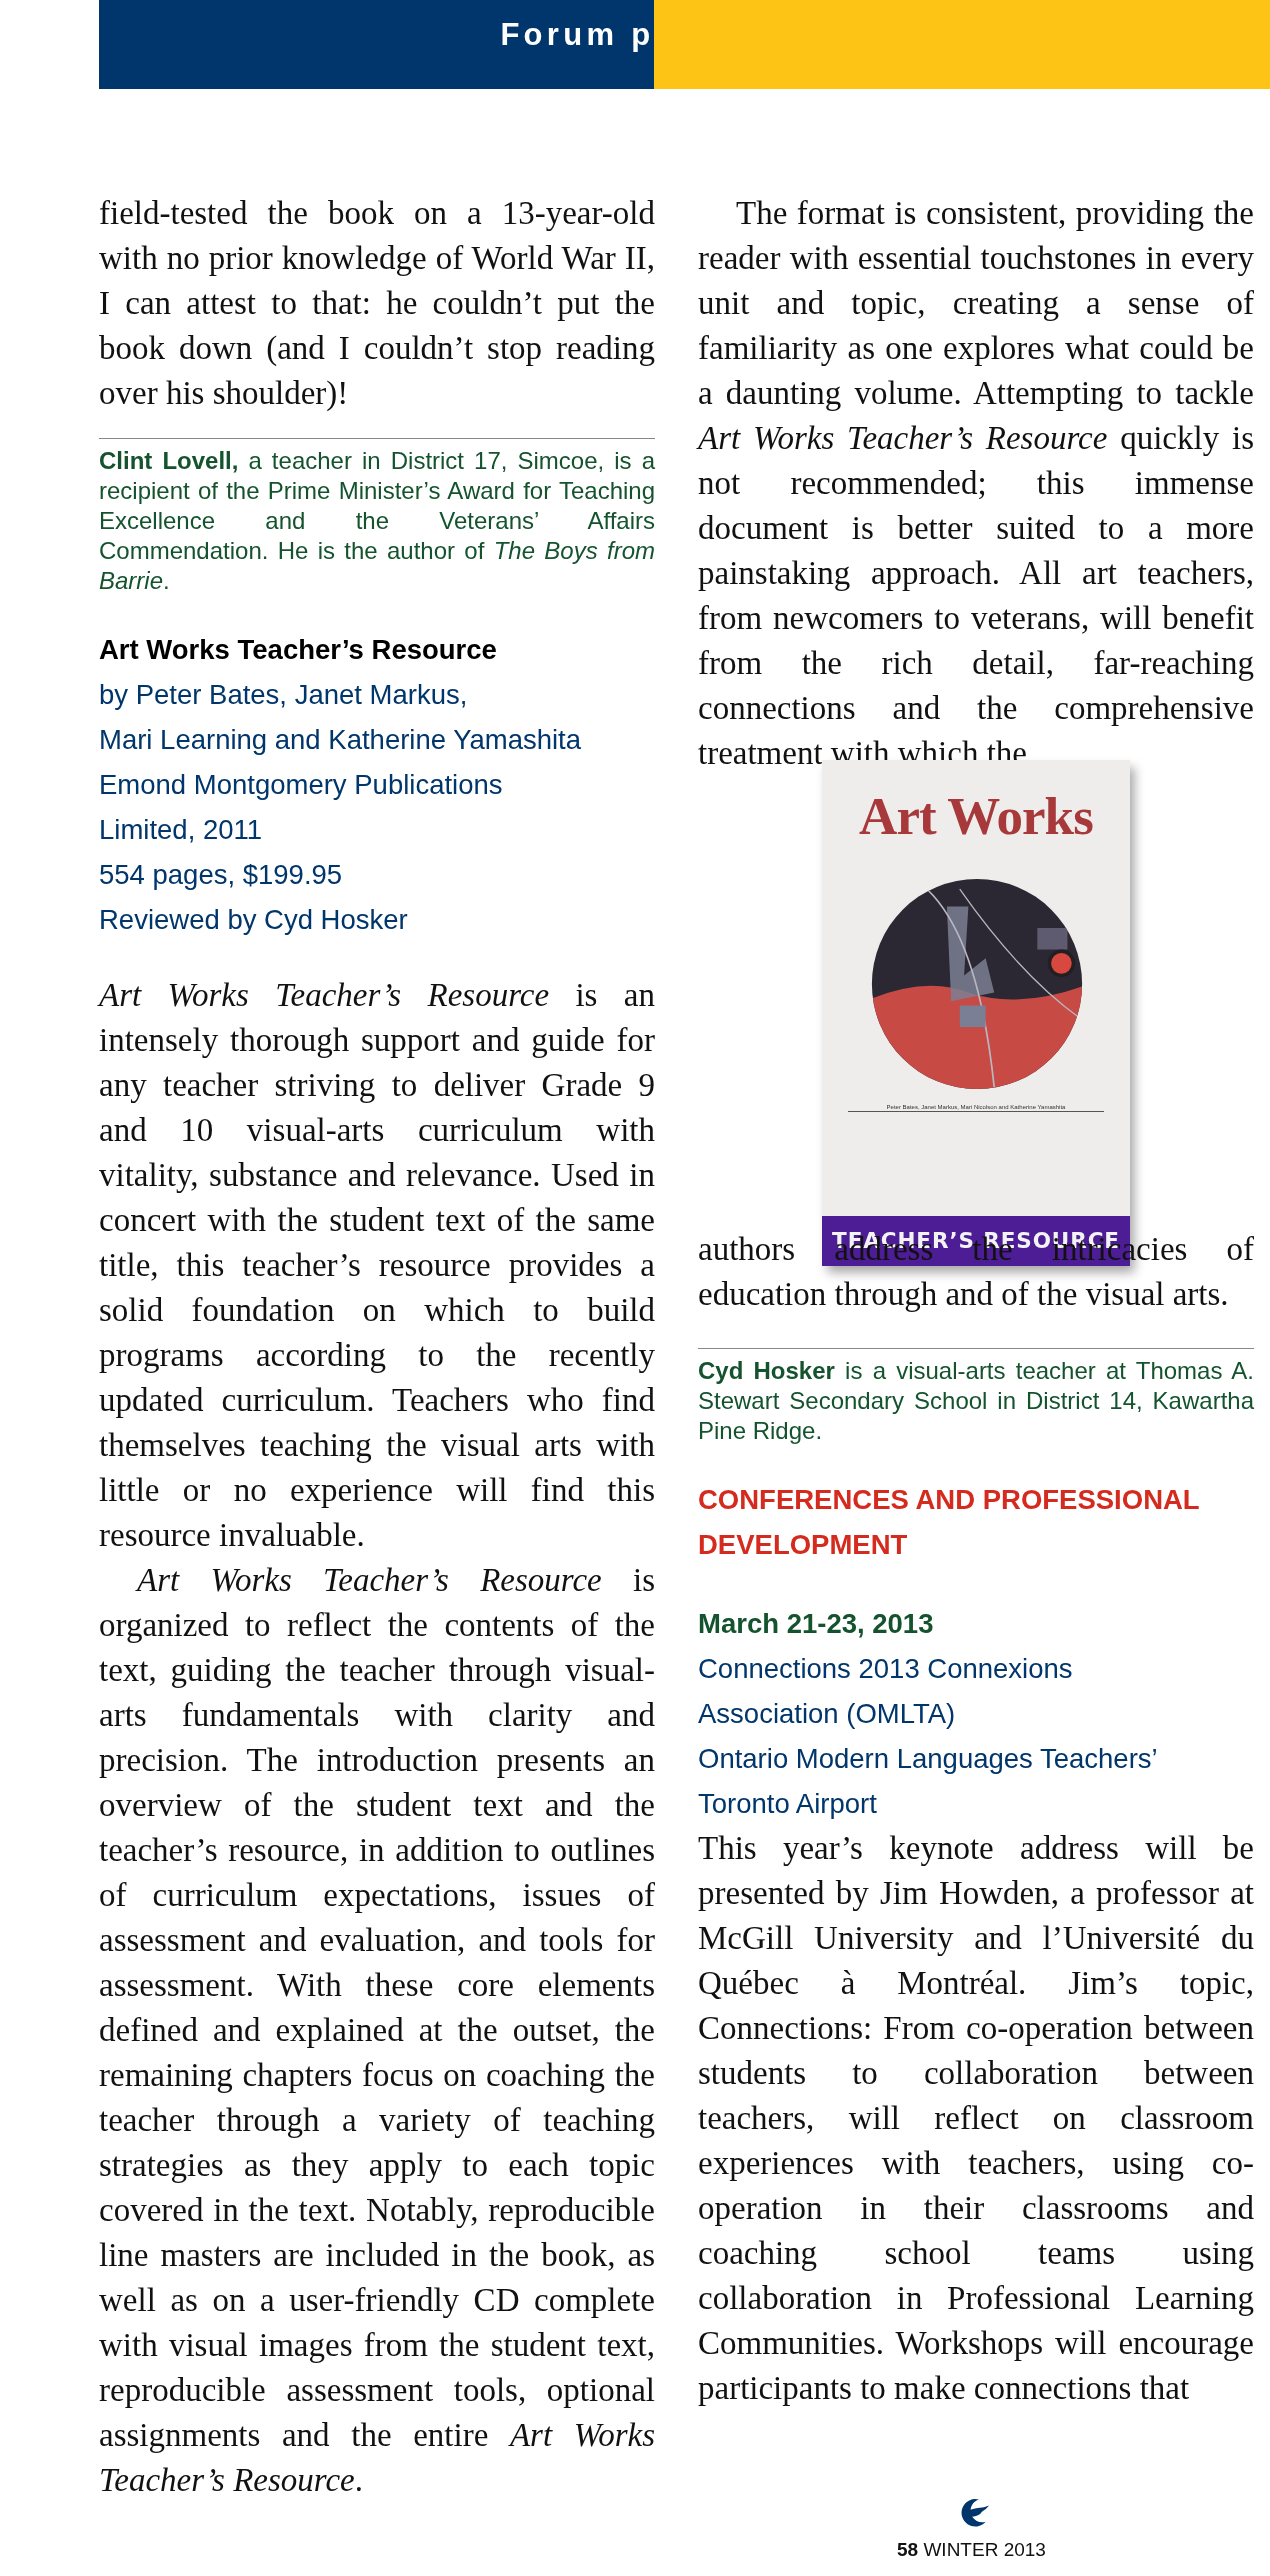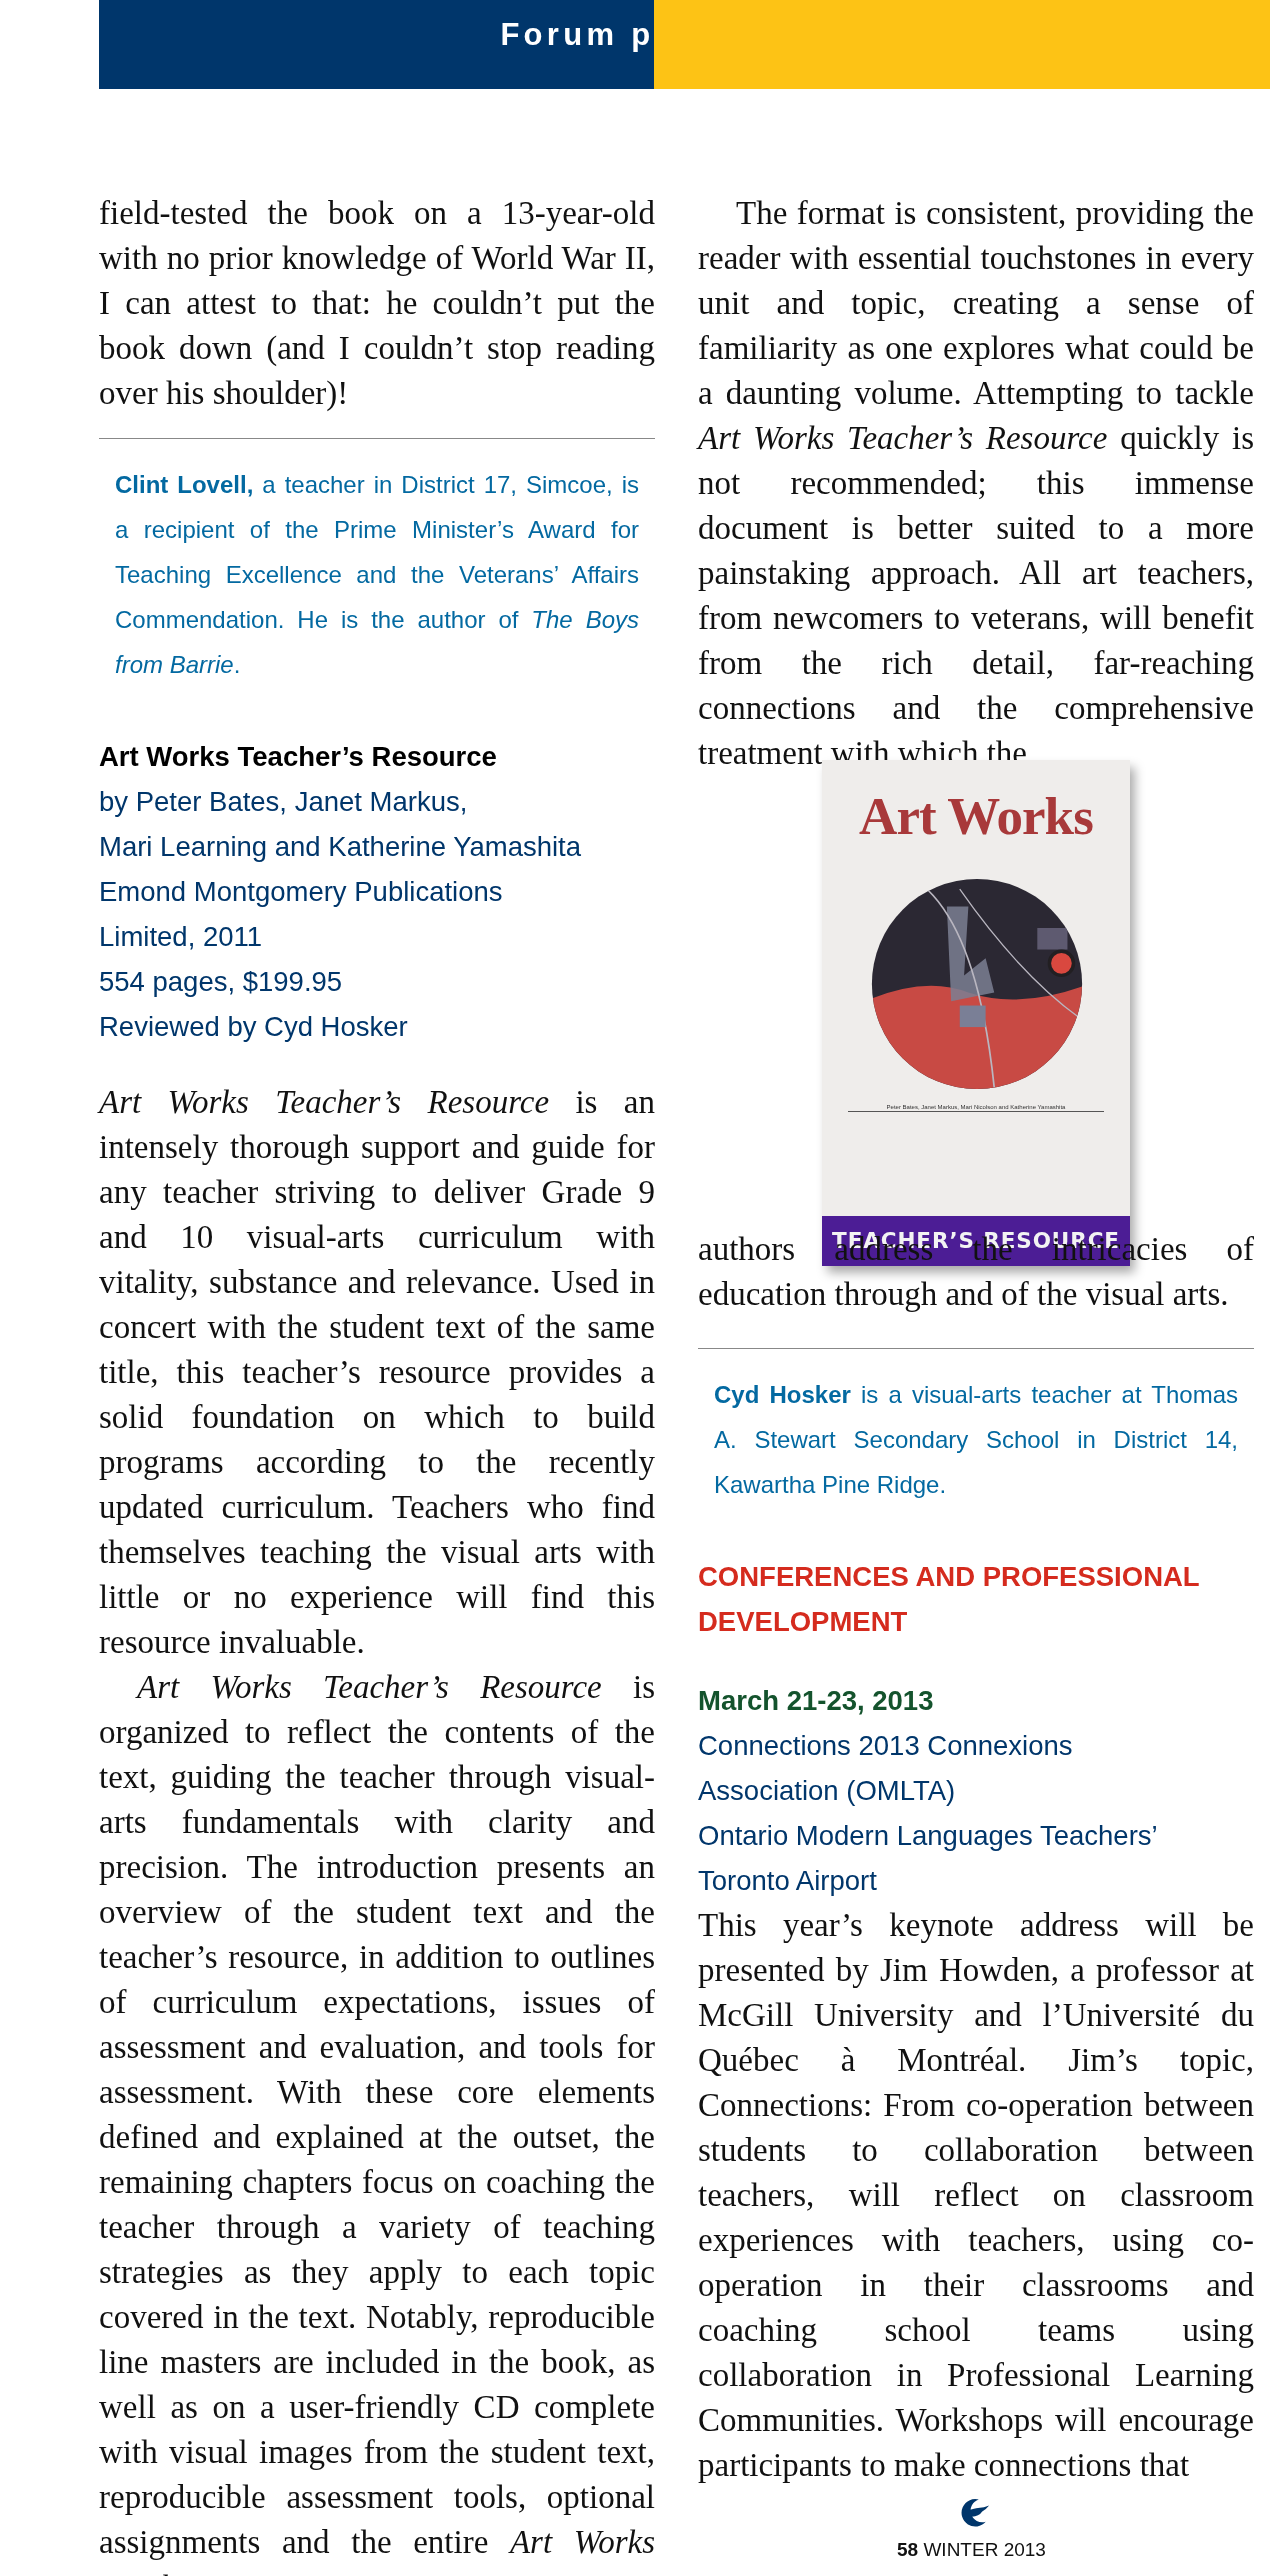--- a/index.html
+++ b/index.html
@@ -21,22 +21,22 @@
   .serif {
     font-family: "Liberation Serif", serif; font-size: 33px; line-height: 45px;
     color: #111; text-align: justify; margin: 0; hyphens: none;
   }
   .serif.indent { text-indent: 38px; }
   .serif i { font-style: italic; }
 
   .rule { border: 0; border-top: 1.3px solid #888; margin: 0; height: 0; }
 
   .bio {
-    font-family: "Liberation Sans", sans-serif; font-size: 24px; line-height: 45px;
-    color: #0369a1; text-align: justify; margin: 16px;
+    font-family: "Liberation Sans", sans-serif; font-size: 24px; line-height: 30px;
+    color: #14532d; text-align: justify; margin: 0;
   }
   .bio b { font-weight: bold; }
   .bio i { font-style: italic; }
 
   .book-block { font-family: "Liberation Sans", sans-serif; font-size: 27.5px; line-height: 45px; }
   .book-title { font-weight: bold; color: #000; }
   .book-line { color: #00366b; }
 
   .red-head {
     font-family: "Liberation Sans", sans-serif; font-weight: bold; font-size: 27.5px;

